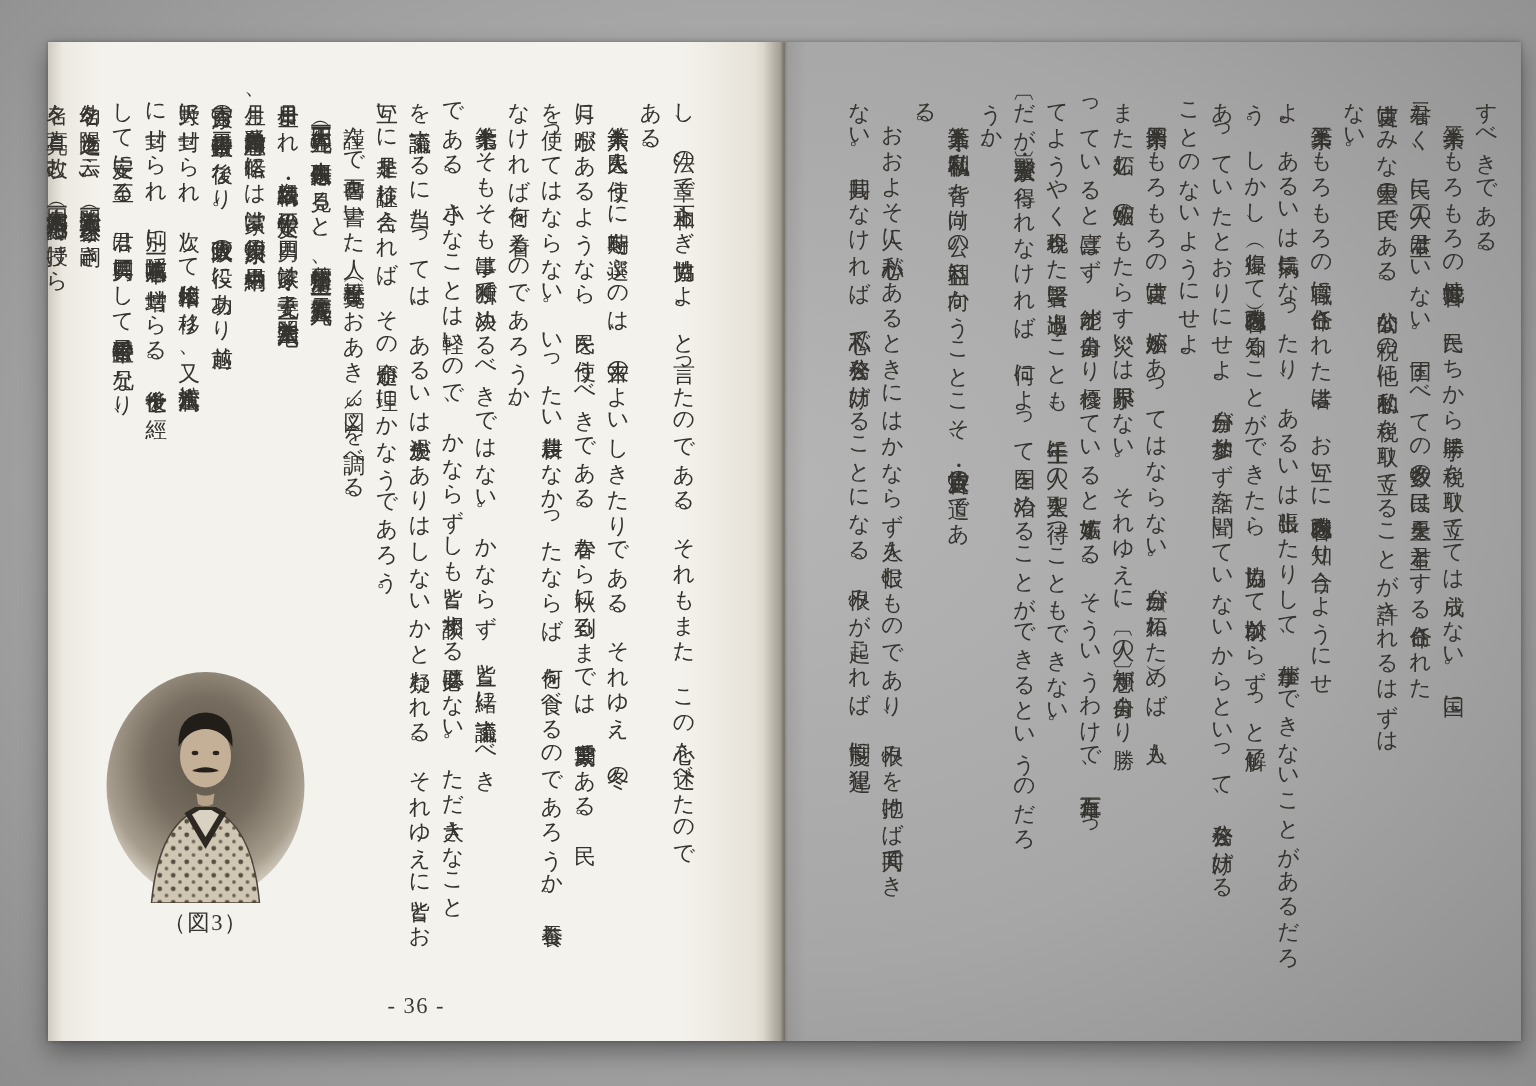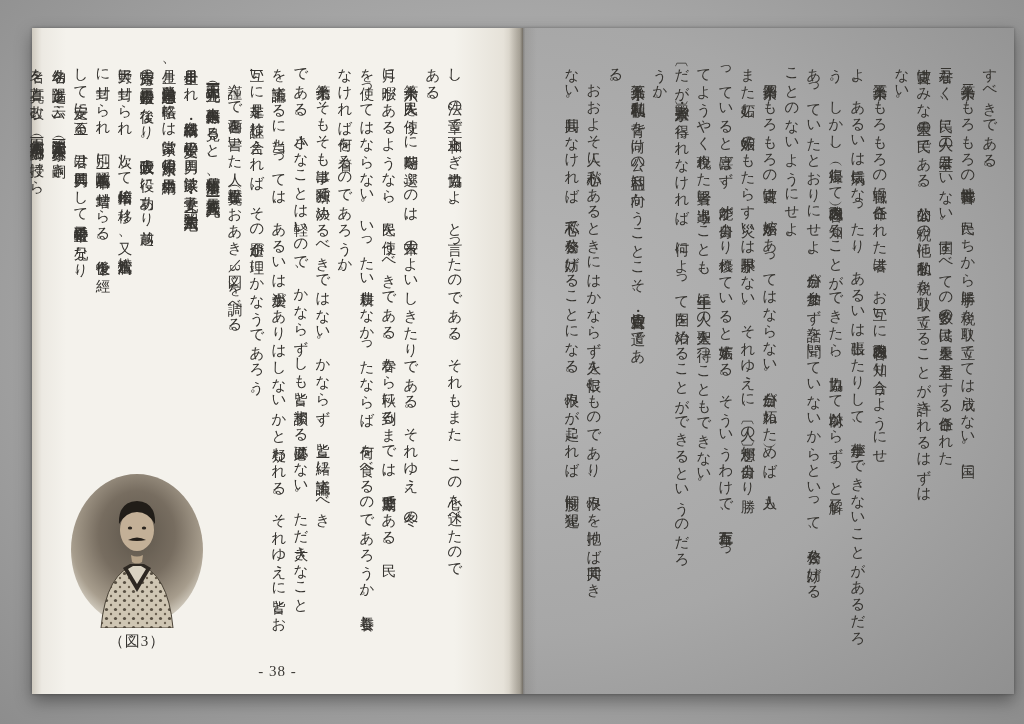--- a/index.html
+++ b/index.html
@@ -34,21 +34,21 @@
   .text-block-right { right:13px; }
   .text-block-left  { right:57px; }
   .col { margin:0; padding:0; height:100%; white-space:nowrap; line-height:22px; }
   .col.short { height:63%; }
   .colgroup { margin:0; padding:0; }
   .pagenum {
     position:absolute; bottom:14px; left:0; width:100%;
     text-align:center; font-size:15px; letter-spacing:1px; color:#3c3a36;
   }
   .figure-block {
-    position:absolute; left:30px; top:444px; width:150px; text-align:center;
+    position:absolute; left:30px; top:418px; width:150px; text-align:center;
   }
   .photo { display:block; margin:0 auto; }
   .figcap { margin-top:4px; font-size:15px; color:#35332f; letter-spacing:1px; }
 </style>
 </head>
 <body>
 
 <div class="scan">
   <div class="spread">
 
@@ -103,21 +103,21 @@
           <ellipse cx="69" cy="58" rx="17" ry="21" fill="#c3b097"></ellipse>
           <path d="M51,52 Q50,30 69,29 Q88,30 87,52 Q80,40 69,40 Q58,40 51,52 Z" fill="#211d18"></path>
           <ellipse cx="62" cy="56" rx="2.2" ry="1.5" fill="#2a241e"></ellipse>
           <ellipse cx="76" cy="56" rx="2.2" ry="1.5" fill="#2a241e"></ellipse>
           <path d="M60,68 Q69,63 78,68 Q69,70 60,68 Z" fill="#241f1a"></path>
           <path d="M63,83 Q69,86 75,83 L74,90 Q69,93 64,90 Z" fill="#b5a288"></path>
         </svg>
         <div class="figcap">（図3）</div>
       </div>
 
-      <div class="pagenum">- 38 -</div>
+      <div class="pagenum">- 36 -</div>
     </div>
 
     <div class="page page-right">
       <div class="text-block text-block-right">
         <div class="colgroup">
             <p class="col">すべきである。</p>
             <p class="col">　第十二条　もろもろの地方長官は、民たちから勝手に税を取り立てては成らない。国に</p>
             <p class="col">二君なく、民に二人の君主はいない。国すべての多数の民は天皇を君主とする任命された</p>
             <p class="col">官吏はみな天皇の民である。公的な税の他に私的な税を取り立てることが許されるはずは</p>
             <p class="col">ない。</p>

